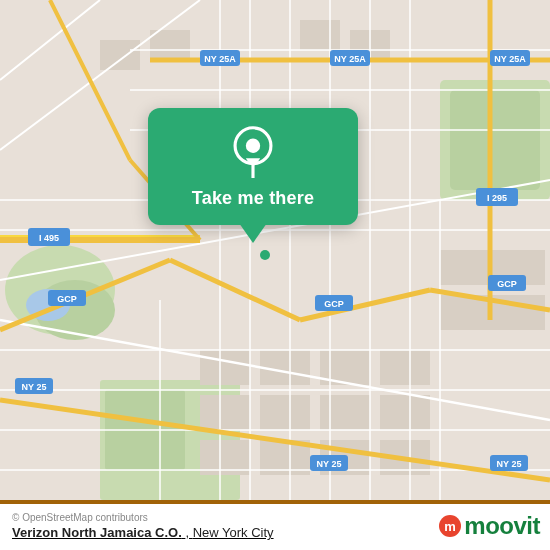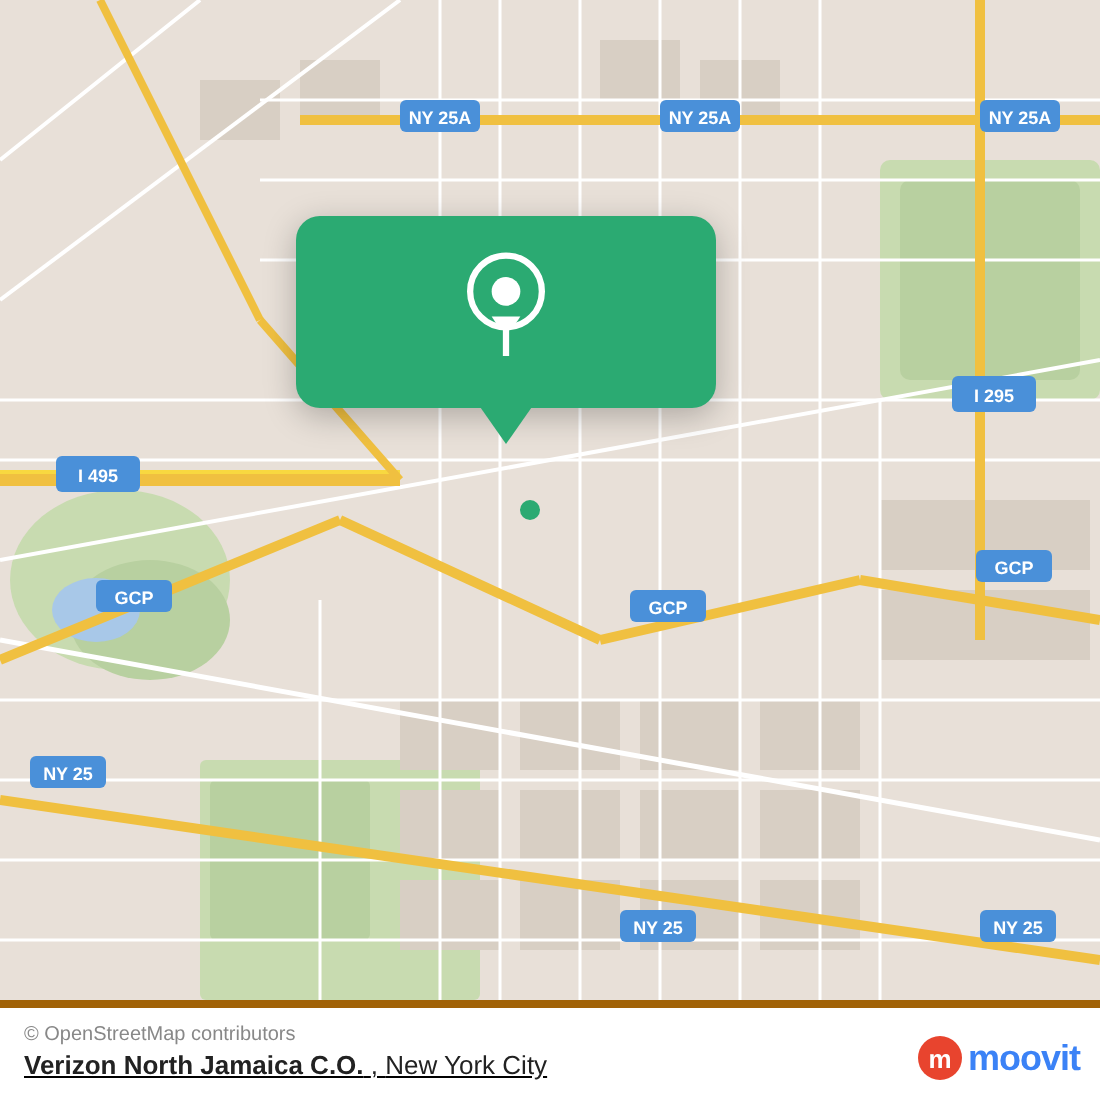--- a/index.html
+++ b/index.html
@@ -96,23 +96,23 @@
     .moovit-logo {
       position: absolute;
       bottom: 10px;
       right: 10px;
       display: flex;
       align-items: center;
       z-index: 11;
     }
 
     .moovit-text {
-      font-size: 18px;
+      font-size: 24px;
       font-weight: 700;
-      color: #3b82f6;
+      color: #15803d;
       letter-spacing: -0.5px;
     }
   </style>
 </head>
 <body>
 
 <div id="map-container">
 
   <svg class="map-svg" viewBox="0 0 550 550" xmlns="http://www.w3.org/2000/svg">
 
@@ -226,20 +226,21 @@
   </svg>
 
   <div class="popup-card" style="top:108px; left:148px;">
 
     <svg class="pin-icon" viewBox="0 0 52 58" xmlns="http://www.w3.org/2000/svg">
       <circle cx="26" cy="22" r="20" fill="none" stroke="white" stroke-width="3.5"></circle>
       <circle cx="26" cy="22" r="8" fill="white"></circle>
       <path d="M26 42 L26 58" stroke="white" stroke-width="3.5" stroke-linecap="round"></path>
       <path d="M18 36 Q26 50 34 36" fill="white"></path>
     </svg>
+    <span class="popup-label">Take me there</span>
   </div>
 
   <div class="bottom-bar">
     <span class="attribution">© OpenStreetMap contributors</span>
     <div style="display:flex; align-items:center; justify-content:space-between;text-decoration:underline;">
       <span class="location-text">
         <span class="location-name">Verizon North Jamaica C.O.</span>
         <span>, </span>
         <span>New York City</span>
       </span>

